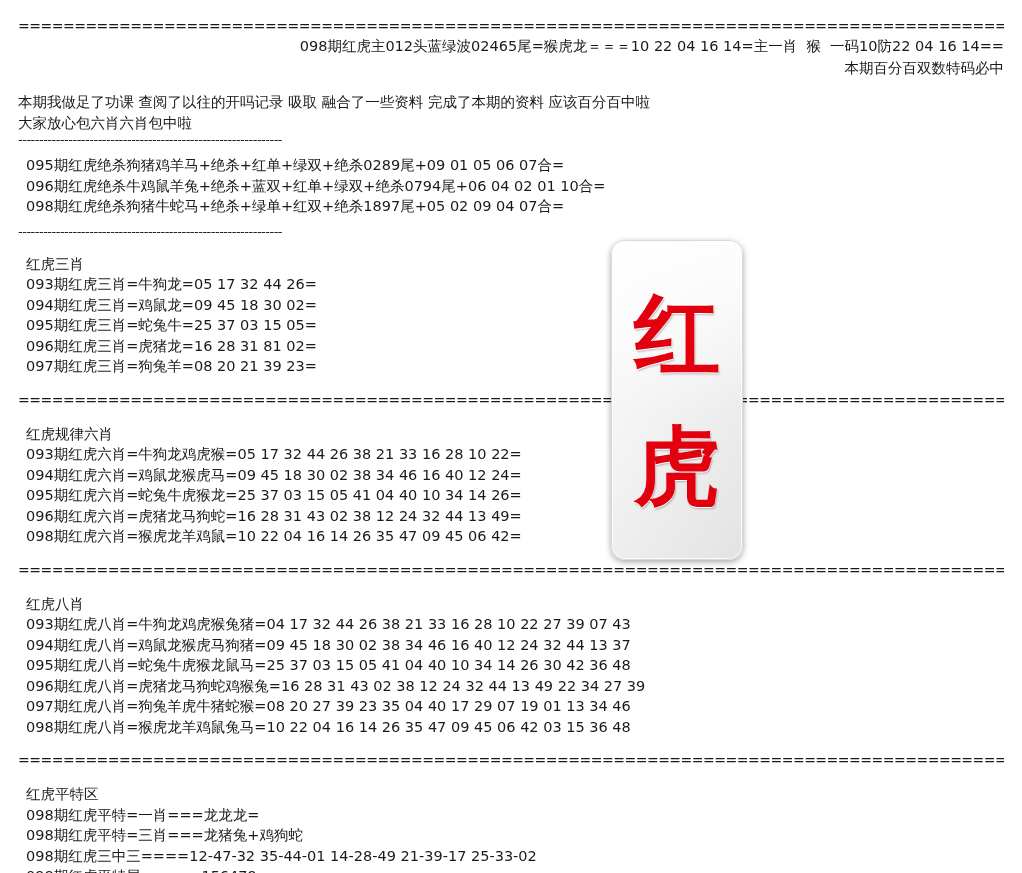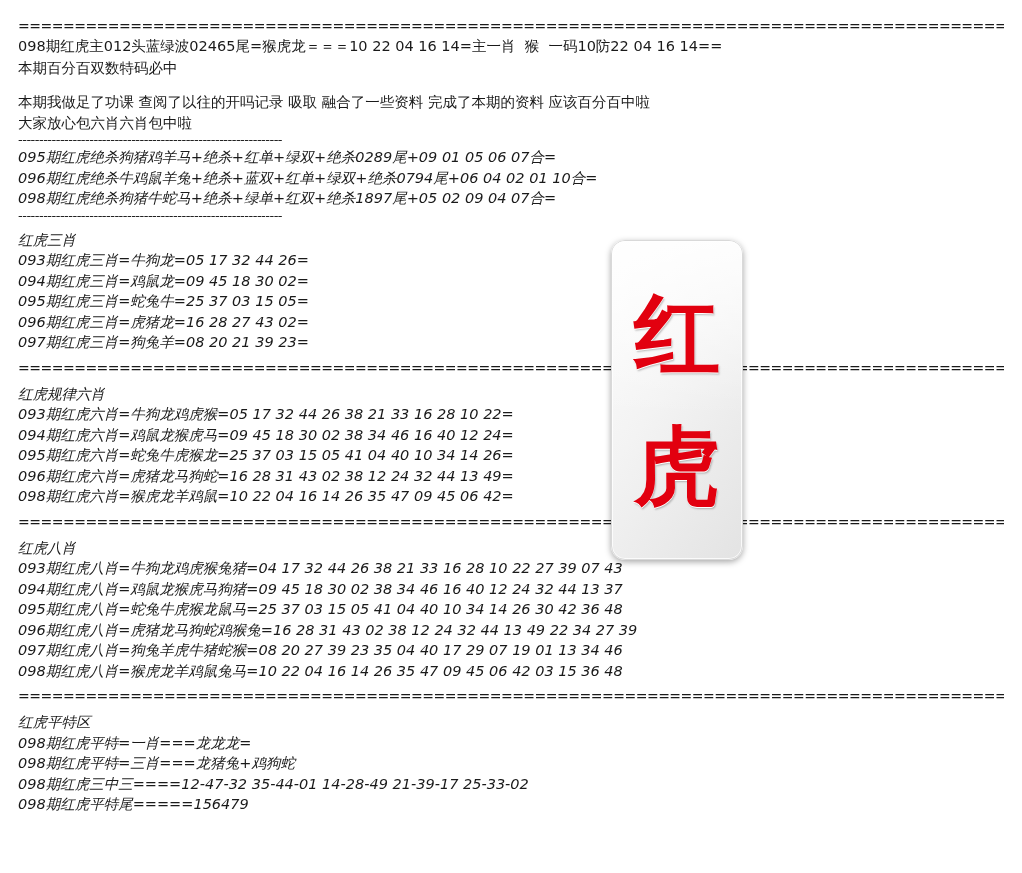--- a/index.html
+++ b/index.html
@@ -45,25 +45,26 @@
     font-size: 13px;
     line-height: 14px;
     letter-spacing: -0.5px;
     white-space: pre;
     overflow: hidden;
     max-width: 560px;
     color: #222;
   }
   .gap-sm { height: 7px; }
   .gap-md { height: 13px; }
-  .block { margin: 0; padding: 0; font-style: italic; }
+  .block { margin: 8px; padding: 0; }
   .title-line {
     font-size: 14.5px;
     line-height: 22px;
     white-space: pre;
+    text-align: right;
   }
   
   .logo-card {
     position: absolute;
     left: 611px;
     top: 240px;
     width: 130px;
     height: 318px;
     border-radius: 14px;
     background: linear-gradient(125deg, #fdfdfd 0%, #f3f3f3 45%, #e3e3e3 100%);
@@ -122,21 +123,21 @@
 
     <div class="sep-light">---------------------------------------------------------------</div>
 
     <div class="gap-sm"></div>
 
     <div class="block">
       <div class="line">红虎三肖</div>
       <div class="line">093期红虎三肖=牛狗龙=05 17 32 44 26=</div>
       <div class="line">094期红虎三肖=鸡鼠龙=09 45 18 30 02=</div>
       <div class="line">095期红虎三肖=蛇兔牛=25 37 03 15 05=</div>
-      <div class="line">096期红虎三肖=虎猪龙=16 28 27 43 02=</div>
+      <div class="line">096期红虎三肖=虎猪龙=16 28 31 81 02=</div>
       <div class="line">097期红虎三肖=狗兔羊=08 20 21 39 23=</div>
     </div>
 
     <div class="gap-sm"></div>
     <div class="sep-heavy">==========================================================================================</div>
     <div class="gap-sm"></div>
 
     <div class="block">
       <div class="line">红虎规律六肖</div>
       <div class="line">093期红虎六肖=牛狗龙鸡虎猴=05 17 32 44 26 38 21 33 16 28 10 22=</div>

